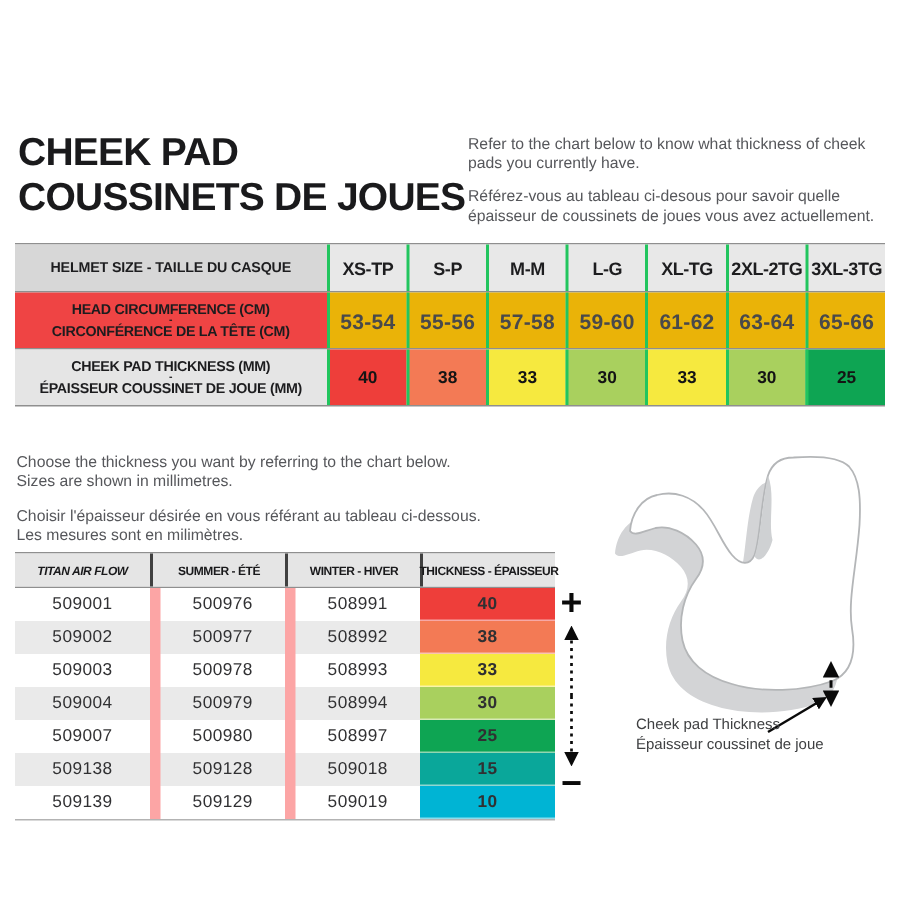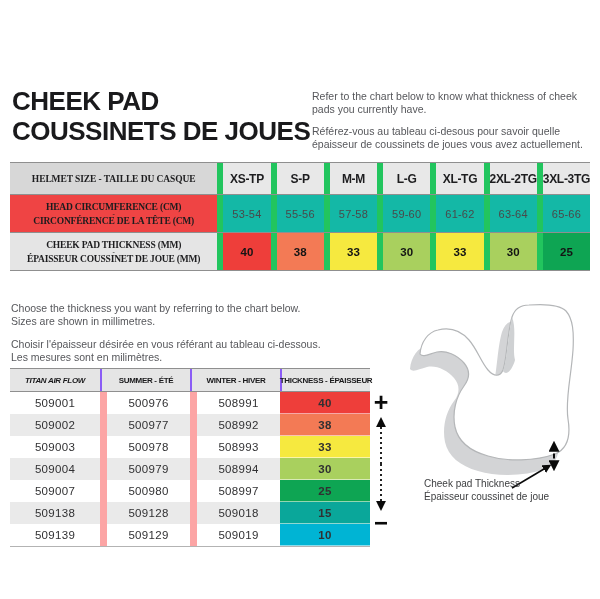--- a/index.html
+++ b/index.html
@@ -14,42 +14,42 @@
   .intro{position:absolute;left:312px;top:90px;width:286px;font-size:10.5px;
          line-height:13px;color:#56575b;}
   .intro p{margin:0 0 9px 0;}
 
   
   .st{position:absolute;left:10px;top:162px;width:580px;border-top:1px solid #8f8f8f;}
   .st-row{display:flex;border-bottom:1px solid #8f8f8f;box-sizing:border-box;}
   .st-row.head{height:32px;}
   .st-row.body{height:38px;}
   .st-label{width:215px;box-sizing:border-box;display:flex;flex-direction:column;
-            align-items:center;justify-content:center;text-align:center;font-family:Liberation Serif, serif;}
-  .st-cell{width:55px;box-sizing:border-box;border-left:6px solid #22c55e;
+            align-items:center;justify-content:center;text-align:center;}
+  .st-cell{width:55px;box-sizing:border-box;border-left:2px solid #22c55e;
            display:flex;align-items:center;justify-content:center;}
   .corner{background:#d7d7d7;font-weight:bold;font-size:9.5px;letter-spacing:-0.1px;}
   .sizehead{background:#e8e8e8;font-weight:bold;font-size:12px;letter-spacing:-0.3px;}
   .lab{background:#ef4444;}
   .lab2{background:#e5e5e5;}
   .lab .en,.lab2 .en,.lab .fr,.lab2 .fr{font-weight:bold;font-size:9.5px;letter-spacing:-0.2px;color:#1c1c1e;}
   .sep{font-size:7px;line-height:4px;height:4px;font-weight:bold;color:#1c1c1e;}
-  .num{background:#14b8a6;font-weight:normal;font-size:11px;color:#49494b;letter-spacing:0.2px;}
+  .num{background:#eab308;font-weight:bold;font-size:14px;color:#49494b;letter-spacing:0.2px;}
   .thick{font-weight:bold;font-size:11.5px;color:#141414;}
 
   
   .mid{position:absolute;left:11px;top:302px;font-size:10.5px;line-height:12.5px;color:#56575b;}
   .mid p{margin:0 0 11px 0;}
 
   
   .pt{position:absolute;left:10px;top:368px;width:360px;border-bottom:1px solid #b3b3b3;}
   .pt-row{display:flex;height:22px;box-sizing:border-box;}
   .pt-row.head{height:24px;border-top:1px solid #8f8f8f;border-bottom:1px solid #8f8f8f;}
   .pt-cell{width:90px;box-sizing:border-box;display:flex;align-items:center;justify-content:center;}
-  .pt-row.head .pt-cell{background:#e5e5e5;border-left:2px solid #8b5cf6;font-weight:bold;
+  .pt-row.head .pt-cell{background:#e5e5e5;border-left:2px solid #404040;font-weight:bold;
                         font-size:8px;letter-spacing:-0.3px;white-space:nowrap;color:#19191b;}
   .pt-row.head .pt-cell:first-child{border-left:none;font-style:italic;}
   .pt-row.body .pt-cell{font-size:11.5px;color:#303032;letter-spacing:0.3px;}
   .pt-row.body .pt-cell.c2,.pt-row.body .pt-cell.c3{border-left:7px solid #fca5a5;}
   .pt-row.body.alt .pt-cell.c1,.pt-row.body.alt .pt-cell.c2,.pt-row.body.alt .pt-cell.c3{background:#eaeaea;}
   .pt-cell.tk{font-weight:bold;font-size:11px;color:#141414;border-bottom:1px solid rgba(255,255,255,.55);}
 
   
   .pm{position:absolute;left:369px;top:392px;width:24px;height:150px;display:flex;
       flex-direction:column;align-items:center;}

